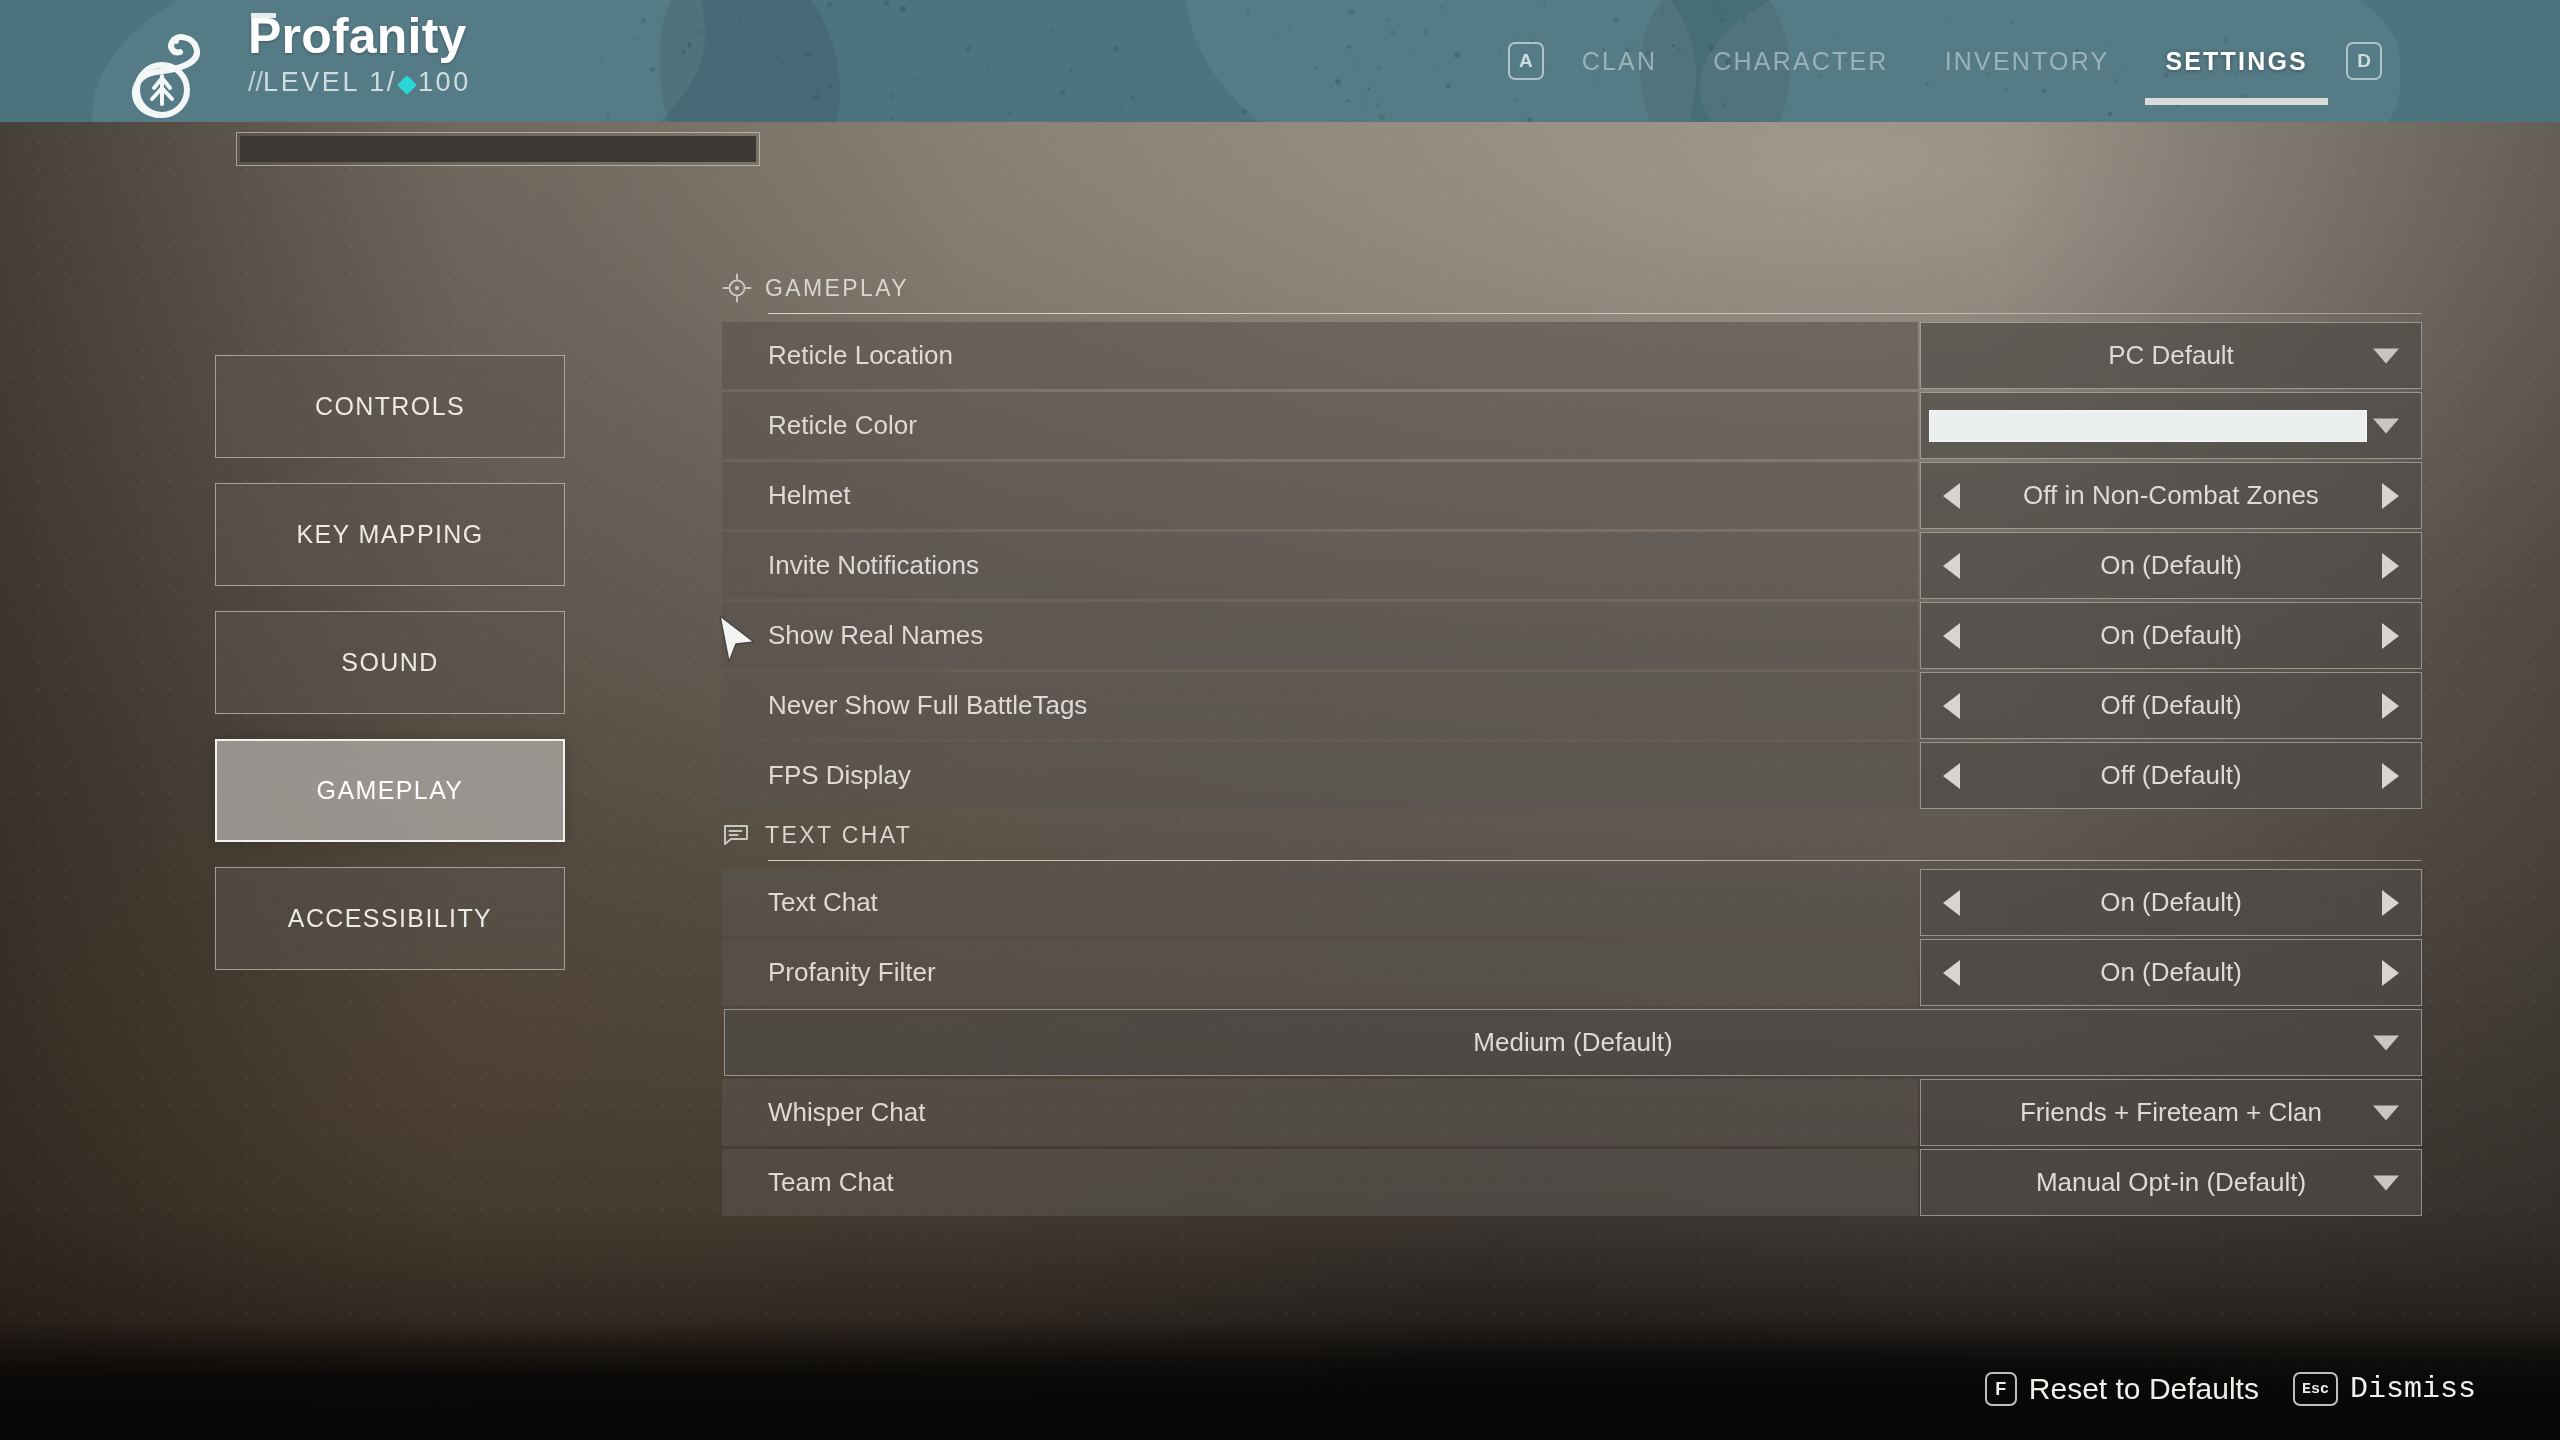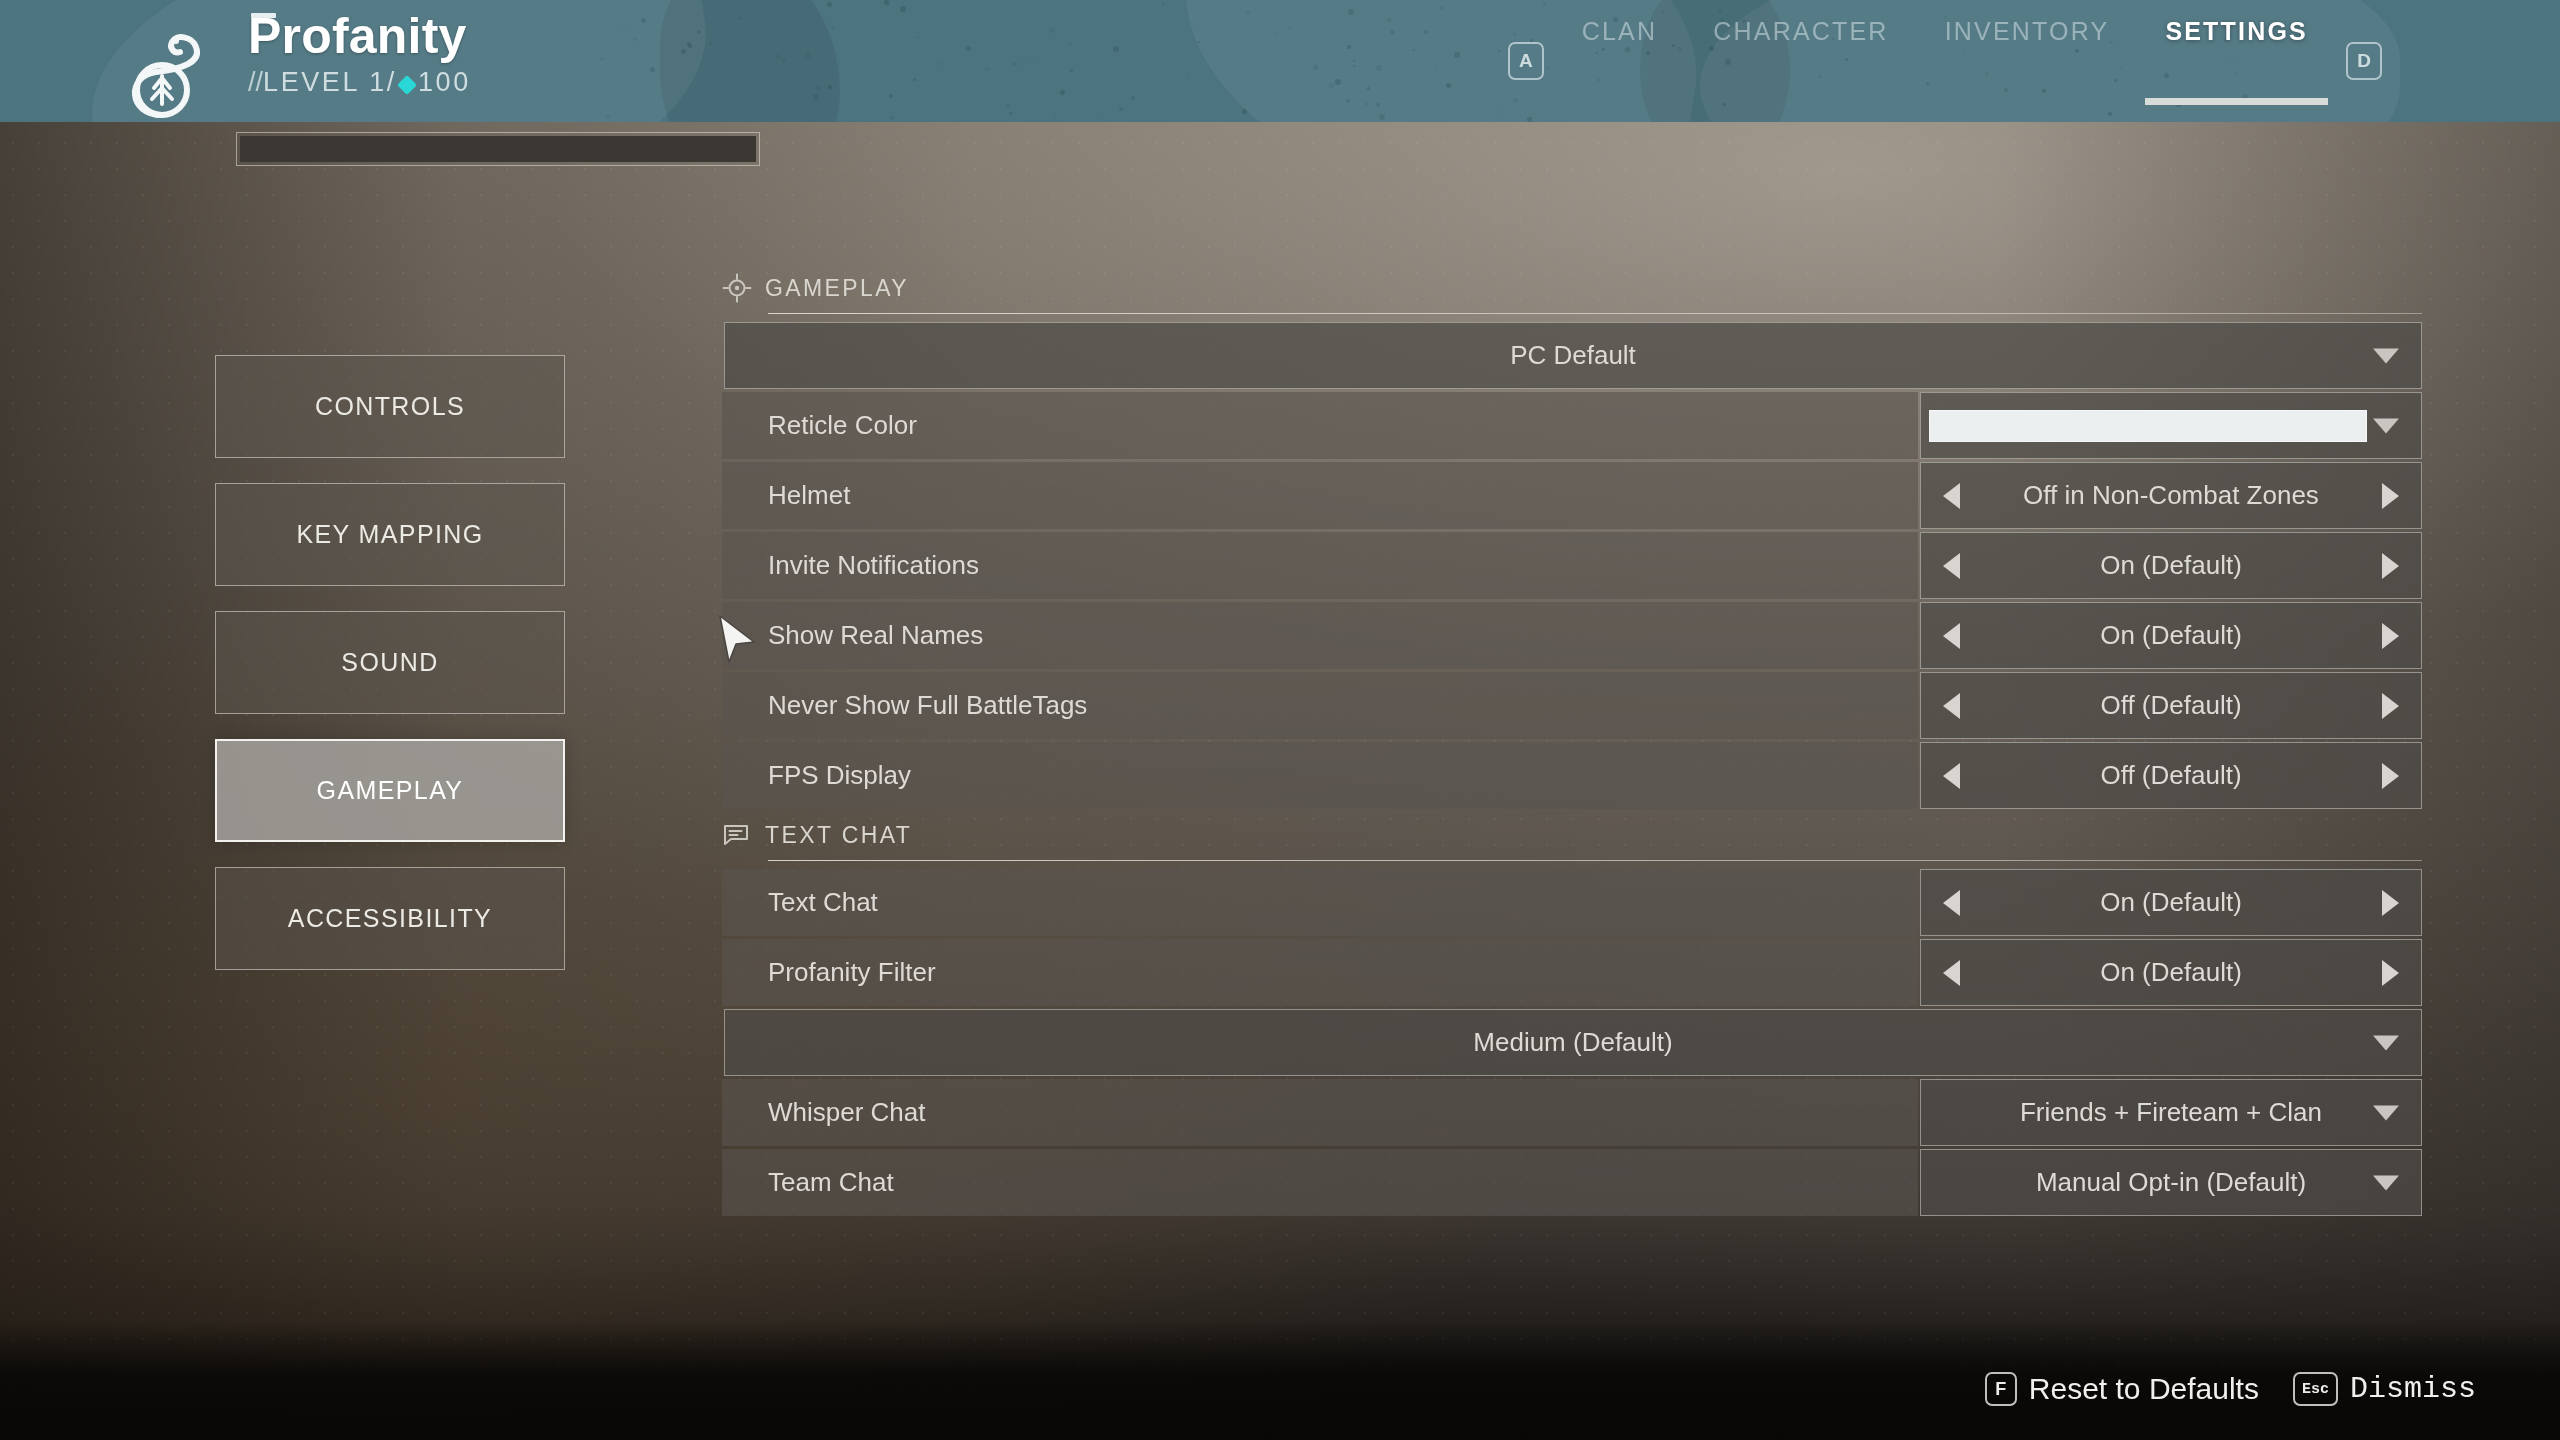--- a/index.html
+++ b/index.html
@@ -42,21 +42,21 @@
   #pname{font-size:50px;font-weight:bold;color:#ffffff;letter-spacing:.2px;line-height:52px;
     text-shadow:0 1px 3px rgba(0,0,0,.30);}
   #pname:before{content:"";position:absolute;left:3px;top:3px;width:25px;height:5px;background:#e7eef0;border-radius:1px;}
   #plevel{margin-top:5px;font-size:27px;color:#cfdde0;letter-spacing:2.6px;line-height:30px;white-space:nowrap;}
   #plevel .slash{color:#bcd0d4;letter-spacing:0;}
   .gem{display:inline-block;width:14px;height:14px;background:#29d7d7;margin:0 4px -1px 3px;
     transform:rotate(45deg);border-radius:2px;}
 
   #nav{position:absolute;right:168px;top:0;height:122px;display:flex;align-items:center;gap:0;z-index:3;}
   .navitem{font-size:25px;letter-spacing:2.2px;color:rgba(231,241,243,.47);padding:0 28px;
-    position:relative;height:88px;display:flex;font-weight:500;}
+    position:relative;height:88px;display:flex;align-items:center;font-weight:500;}
   .navitem.active{color:#ffffff;font-weight:bold;text-shadow:0 1px 4px rgba(0,0,0,.35);}
   .navitem.active .ul{position:absolute;left:8px;right:8px;bottom:0;height:7px;background:#d8dcd9;}
   .keycap{width:32px;height:34px;border:2px solid rgba(231,241,243,.62);border-radius:7px;
     display:flex;align-items:center;justify-content:center;font-size:19px;color:rgba(231,241,243,.82);
     font-weight:bold;margin:0 10px;flex:0 0 auto;}
 
   
   #progress{position:absolute;left:236px;top:132px;width:524px;height:34px;z-index:15;
     border:1px solid rgba(228,226,220,.55);box-sizing:border-box;padding:3px;}
   #progress .fill{width:100%;height:100%;background:#3b3833;}
@@ -304,20 +304,21 @@
       <circle cx="15" cy="15" r="2.2" fill="#c9c6c0"></circle>
       <g stroke="#c9c6c0" stroke-width="2" stroke-linecap="round">
         <path d="M15 1.5V6 M15 24V28.5 M1.5 15H6 M24 15H28.5"></path>
       </g>
     </svg>
     <span class="sect-title">GAMEPLAY</span>
   </div>
   <div class="sect-rule"></div>
 
   <div class="srow">
+    <div class="label">Reticle Location</div>
     <div class="ctrl">
       <span class="val">PC Default</span>
       <span class="caret"></span>
     </div>
   </div>
 
   <div class="srow">
     <div class="label">Reticle Color</div>
     <div class="ctrl colorctrl">
       <span class="swatch" style="background: rgb(236, 239, 240);"></span>

